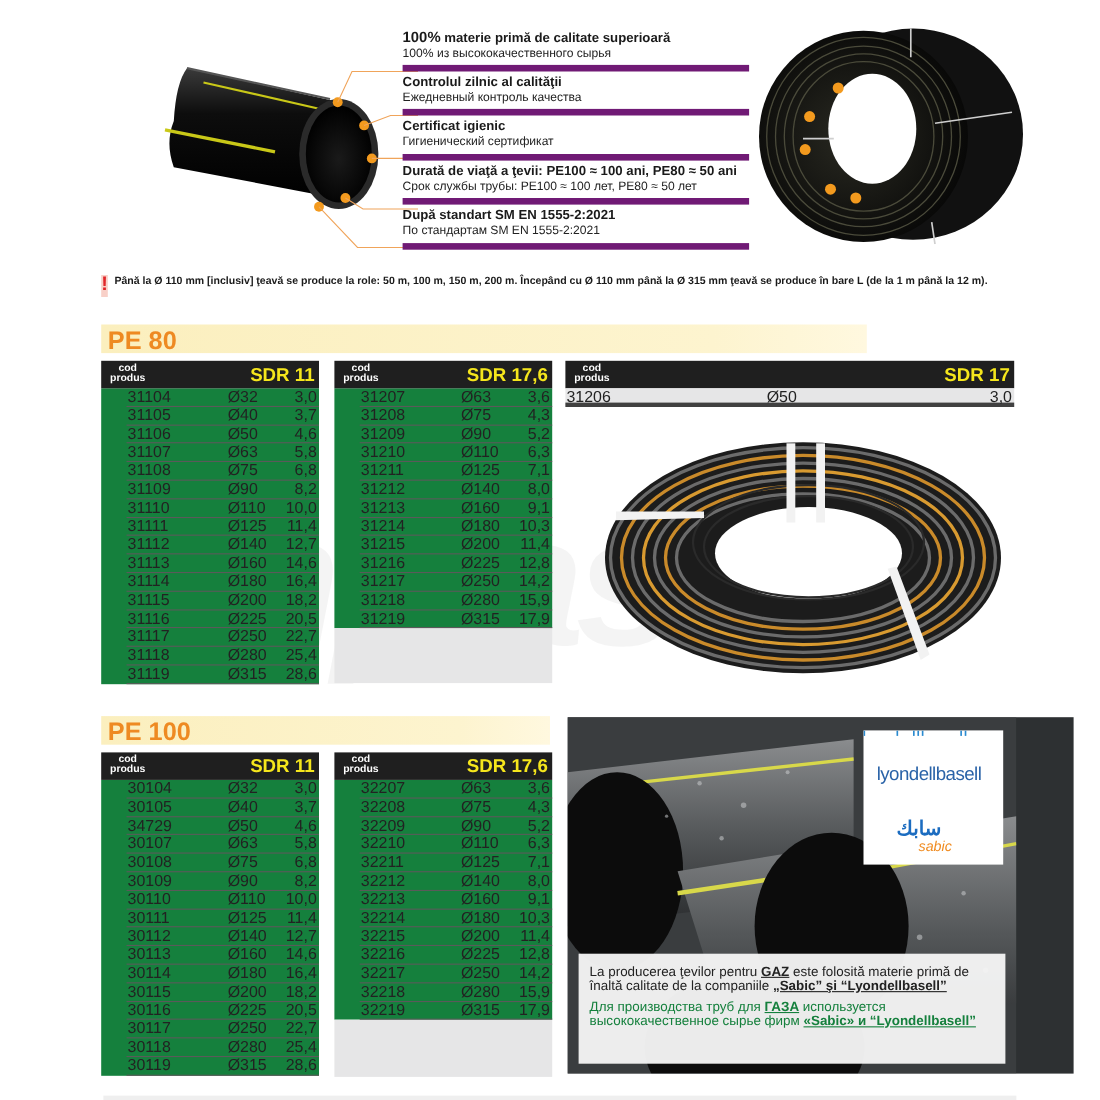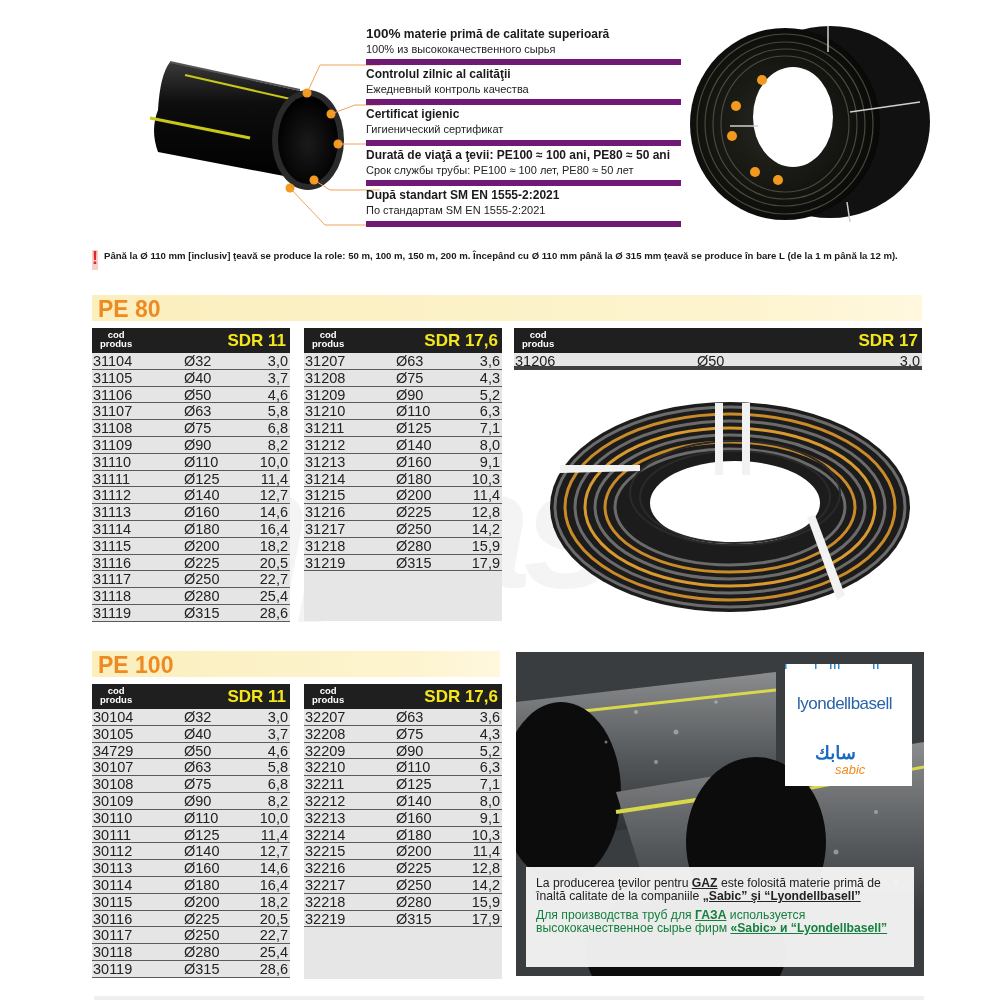--- a/index.html
+++ b/index.html
@@ -16,30 +16,30 @@
   .feature .ru { font-size: 11px; line-height: 14px; color: #222; }
 
   
   .note { position: absolute; left: 92px; top: 250px; width: 860px; }
   .note .mark { position: absolute; left: 0; top: 0; width: 6px; height: 20px; background: #f8d0c8; }
   .note .mark span { position: absolute; left: 0; top: -2px; color: #e0262a; font-weight: bold; font-size: 18px; line-height: 20px; }
   .note .ro { margin-left: 12px; font-weight: bold; font-size: 9.6px; line-height: 11px; white-space: nowrap; }
   .note .ru { margin-left: 12px; font-size: 9.6px; line-height: 11px; white-space: nowrap; }
 
   
-  .section-bar { position: absolute; left: 92px; width: 830px; height: 26px;
+  .section-bar { position: absolute; left: 92px; width: 696px; height: 26px;
     background: linear-gradient(to right, #fbefbe 0%, #fdf4cf 80%, #fff8df 100%); }
   .section-bar .title { position: absolute; left: 6px; top: 0; color: #ee8a22; font-weight: bold; font-size: 23px; line-height: 28px; }
 
   
   .tbl { position: absolute; width: 198px; font-size: 14.5px; }
   .tbl .head { height: 25px; background: #1f1f1f; position: relative; }
   .tbl .head .cod { position: absolute; left: 8px; top: 2px; color: #fff; font-weight: bold; font-size: 9.5px; line-height: 9px; text-align: center; }
   .tbl .head .sdr { position: absolute; right: 4px; top: 0; color: #f5e61c; font-weight: bold; font-size: 17px; line-height: 25px; }
-  .tbl .body { background: #e5e5e5; }
+  .tbl .body { background: #15803d; padding-left: 23px; }
   .tbl .row { position: relative; height: 16.8px; border-bottom: 1px solid #5a5a5a; }
   .tbl .row span { position: absolute; top: 0; line-height: 16px; color: #222; }
   .tbl .row .c { left: 1px; }
   .tbl .row .d { left: 92px; }
   .tbl .row .w { right: 2px; }
   .tbl .filler { background: #e6e6e7; }
 
   .tbl-wide { position: absolute; left: 514px; top: 328px; width: 408px; font-size: 14.5px; }
   .tbl-wide .head { height: 25px; background: #1f1f1f; position: relative; }
   .tbl-wide .head .cod { position: absolute; left: 8px; top: 2px; color: #fff; font-weight: bold; font-size: 9.5px; line-height: 9px; text-align: center; }
@@ -51,21 +51,21 @@
   .tbl-wide .row .w { right: 2px; }
 
   
   .coil-mid { position: absolute; left: 545px; top: 395px; width: 375px; height: 225px; }
 
   
   .watermark { position: absolute; left: 110px; top: 430px; font-size: 170px; font-weight: bold; font-style: italic;
     color: rgba(180,180,180,0.14); letter-spacing: -8px; pointer-events: none; }
 
   
-  .photo { position: absolute; left: 516px; top: 652px; width: 408px; height: 324px; background: #2d3032; overflow: hidden; }
+  .photo { position: absolute; left: 516px; top: 652px; width: 460px; height: 324px; background: #2d3032; overflow: hidden; }
   .photo svg { position: absolute; left: 0; top: 0; }
   .logo-box { position: absolute; left: 269px; top: 12px; width: 127px; height: 122px; background: #ffffff; }
   .lb-text { position: absolute; left: 12px; top: 30px; color: #2a63a8; font-size: 17px; letter-spacing: -0.5px; }
   .lb-ticks { position: absolute; left: 14px; top: 52px; width: 100px; height: 6px; }
   .sabic-ar { position: absolute; left: 30px; top: 78px; color: #1b6cc0; font-size: 18px; font-weight: bold; }
   .sabic-lat { position: absolute; left: 50px; top: 98px; color: #f08a1e; font-size: 13px; font-style: italic; }
   .photo-caption { position: absolute; left: 10px; top: 215px; width: 388px; height: 100px; background: rgba(245,245,245,0.96); padding: 10px 10px 0 10px; }
   .photo-caption .ro { font-size: 12.2px; line-height: 13px; color: #222; }
   .photo-caption .ru { font-size: 12.2px; line-height: 13px; color: #15803d; margin-top: 6px; }
   .photo-caption b { font-weight: bold; text-decoration: underline; }

